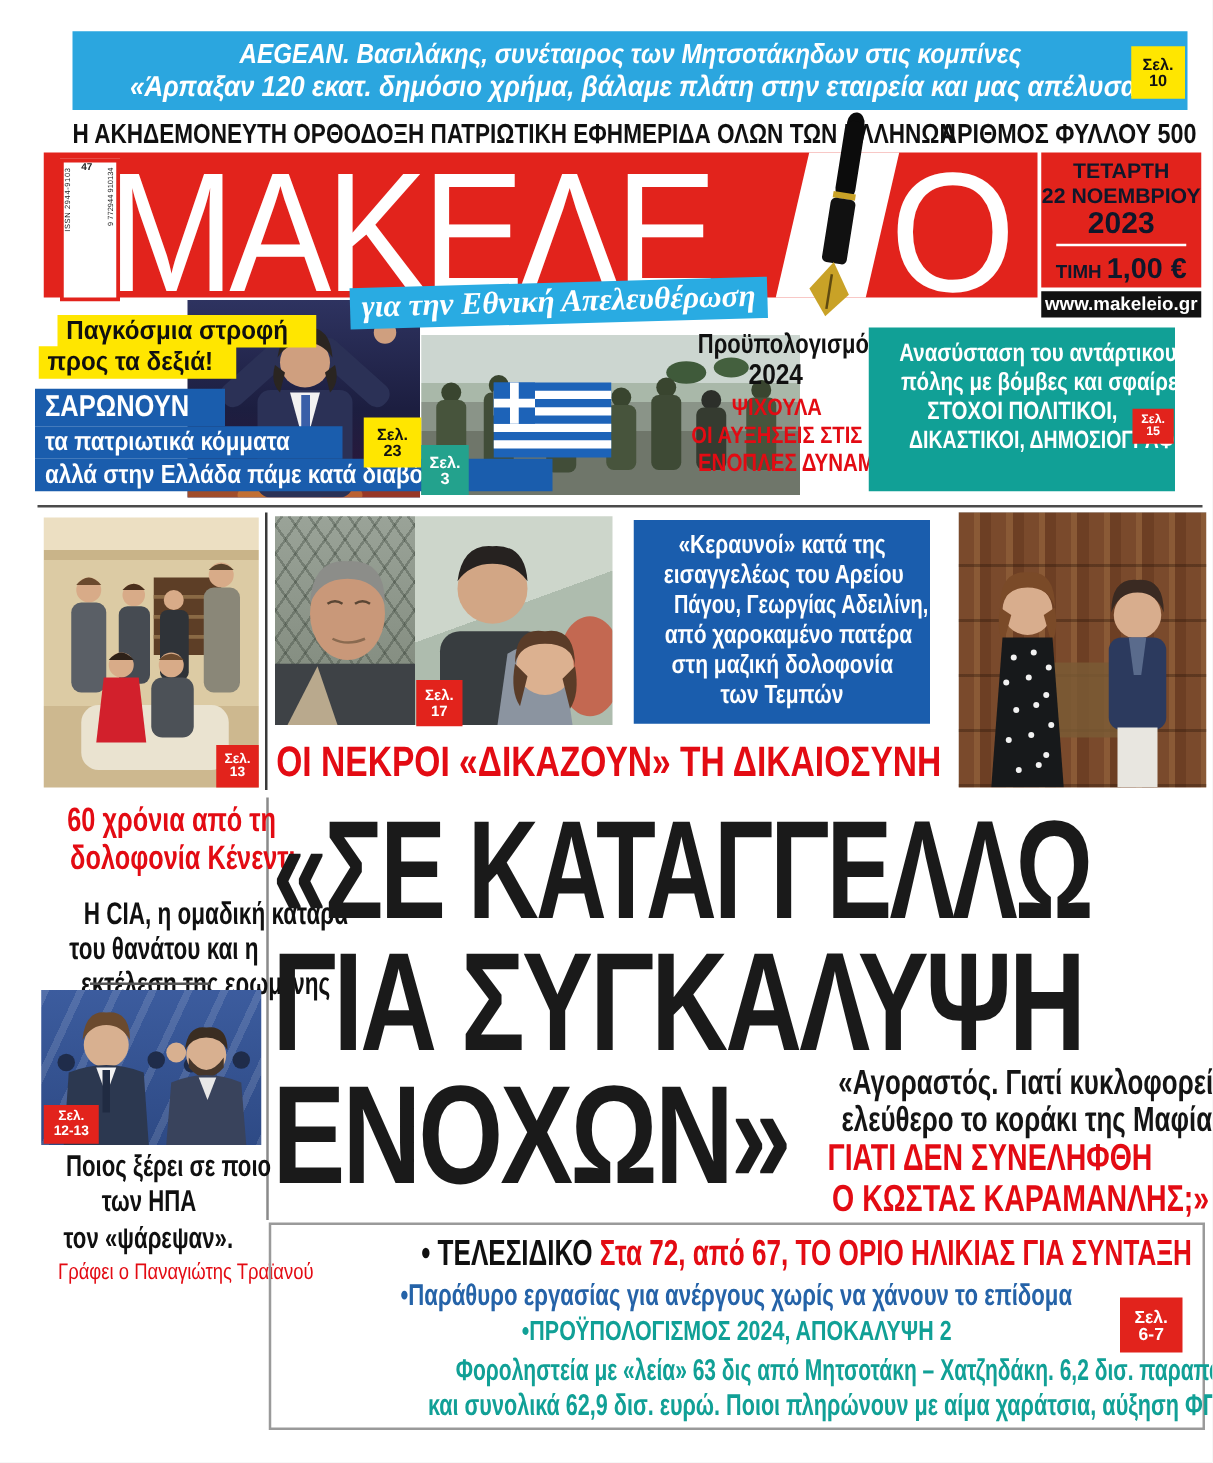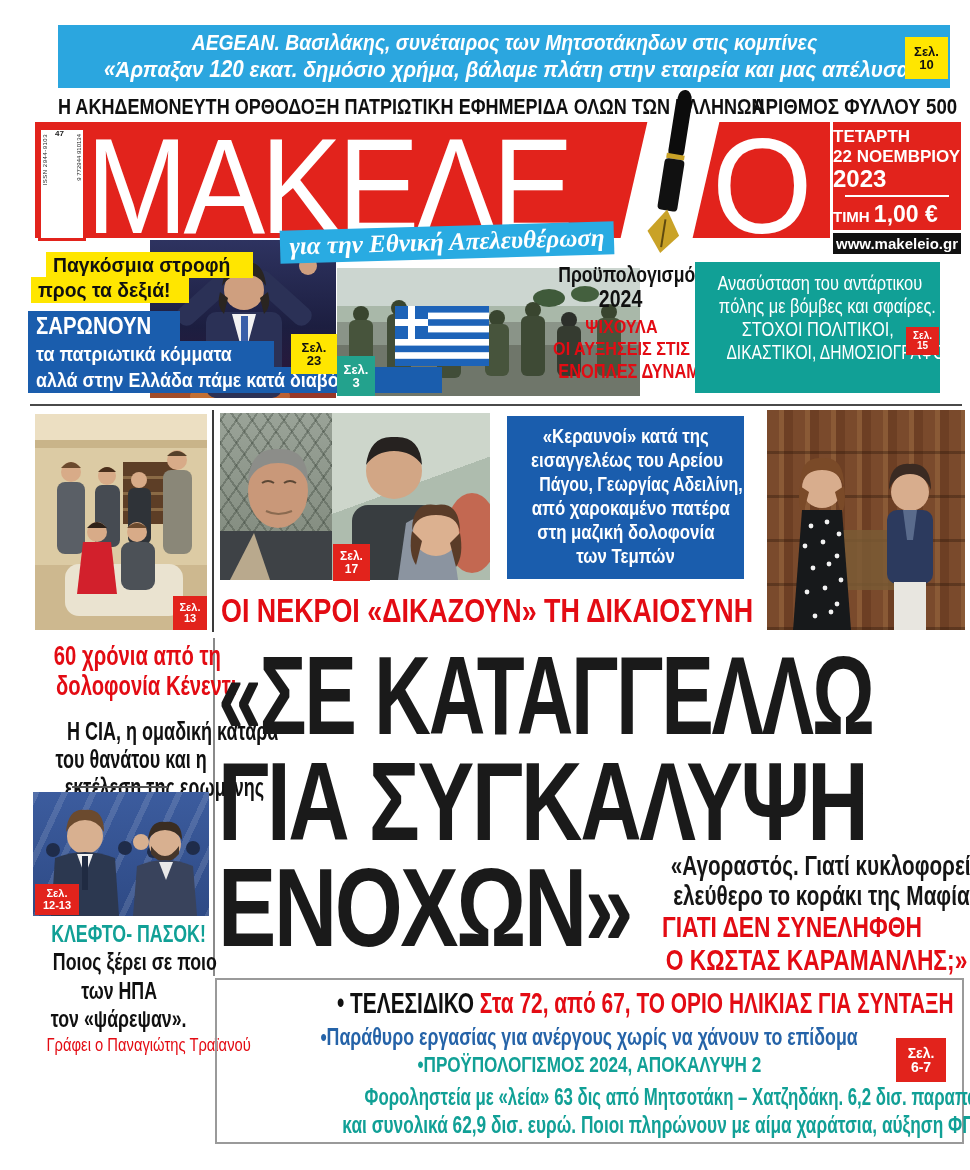--- a/index.html
+++ b/index.html
@@ -12,39 +12,39 @@
   .b{font-weight:bold}
   .ctr{text-align:center}
   .pageref{position:absolute;display:flex;flex-direction:column;align-items:center;justify-content:center;
            font-weight:bold;text-align:center;line-height:1.02;z-index:6}
   .pr-red{background:var(--red);color:#fff}
   .pr-yellow{background:var(--yellow);color:#111}
   .pr-green{background:#23a28d;color:#fff}
   .photo{position:absolute;overflow:hidden}
   .photo svg{display:block;width:100%;height:100%}
   .bluebox{background:var(--dblue);color:#fff;font-weight:bold}
-  .tealbox{background:var(--teal);color:#fff;font-weight:normal}
+  .tealbox{background:var(--teal);color:#fff;font-weight:bold}
   .vline{position:absolute;width:2px;background:#3a3a3a}
   .hline{position:absolute;height:2px;background:#3a3a3a}
   .banner{position:absolute;left:58px;top:25px;width:892px;height:63px;background:var(--ltblue);
           color:#fff;font-weight:bold;font-style:italic;text-align:center;z-index:2}
   .masthead-red{position:absolute;left:35px;top:122px;width:795px;height:116px;background:var(--red)}
   .mast-letters{position:absolute;color:#fff;font-weight:normal;letter-spacing:-5px;font-size:136px;line-height:1}
   .datebox{position:absolute;left:833px;top:122px;width:128px;height:108px;background:var(--red);
-           color:#ffffff;font-weight:bold}
+           color:#0f172a;text-align:center;font-weight:bold}
   .wwwbar{position:absolute;left:833px;top:233px;width:128px;height:21px;background:#111;color:#fff;
           font-weight:bold;font-size:15px;text-align:center;line-height:21px}
   .ribbon{position:absolute;left:280px;top:226px;width:334px;height:33px;background:#29abe2;color:#fff;
           font-family:"Liberation Serif","DejaVu Serif",serif;font-style:italic;font-weight:bold;
           font-size:25px;text-align:center;line-height:32px;transform:rotate(-1.6deg);z-index:4}
   .kicker-y{position:absolute;background:var(--yellow);color:#101010;font-weight:bold;font-size:21px;
             padding:1px 7px;z-index:5;white-space:nowrap}
   .bline{position:absolute;background:var(--dblue);color:#fff;font-weight:bold;padding:1px 8px;z-index:5;white-space:nowrap}
   .bigline{position:absolute;color:#1a1a1a;font-weight:bold;line-height:1;letter-spacing:-3px}
-  .barcodebox{position:absolute;left:38px;top:127px;width:42px;height:108px;background:#fff;border:3px solid var(--red);z-index:3;display:flex;align-items:flex-end}
+  .barcodebox{position:absolute;left:48px;top:127px;width:42px;height:108px;background:#fff;border:3px solid var(--red);z-index:3;display:flex;align-items:flex-end}
   .bars{flex:1;margin:4px 3px 4px 12px;background:repeating-linear-gradient(180deg,#151515 0 2px,#fff 2px 5px)}
   .issn-v{position:absolute;left:1px;top:4px;font-size:6px;color:#222;writing-mode:vertical-rl;transform:rotate(180deg);letter-spacing:.5px}
   .bcnum-v{position:absolute;right:1px;top:4px;font-size:6px;color:#222;writing-mode:vertical-rl;transform:rotate(180deg)}
   .bc47{position:absolute;left:14px;top:-1px;font-size:8px;color:#222;font-weight:bold}
 </style>
 </head>
 <body>
 
 <div class="page">
 
@@ -377,21 +377,20 @@
         <path d="M126 70 L140 70 L133 88 Z" fill="#e8e8e8"></path>
       </g>
     </svg>
   </div>
   <div class="pageref pr-red" style="left:35px;top:884px;width:44px;height:31px;font-size:11px">
     <span>Σελ.</span>
       <span>12-13</span>
   </div>
 
   <div class="abs ctr" style="left:24px;top:920px;width:190px;line-height:1.18">
-    <div class="b" style="font-size:24px;color:var(--teal)"><span class="sq" style="--sx:.74">ΚΛΕΦΤΟ- ΠΑΣΟΚ!</span></div>
     <div class="b" style="font-size:24px;color:#101010"><span class="sq" style="--sx:.74">Ποιος ξέρει σε ποιο</span></div>
     <div class="b" style="font-size:24px;color:#101010"><span class="sq" style="--sx:.74">των ΗΠΑ</span></div>
     <div class="b" style="font-size:24px;color:#101010"><span class="sq" style="--sx:.74">τον «ψάρεψαν».</span></div>
     <div style="font-size:18px;color:var(--tred);margin-top:2px"><span class="sq" style="--sx:.82">Γράφει ο Παναγιώτης  Τραϊανού</span></div>
   </div>
 
   <div class="bigline" style="left:218px;top:640px;font-size:112px">
     <span class="sq" style="--sx:.70;--so:left">«ΣΕ ΚΑΤΑΓΓΕΛΛΩ</span>
   </div>
   <div class="bigline" style="left:218px;top:746px;font-size:112px">

